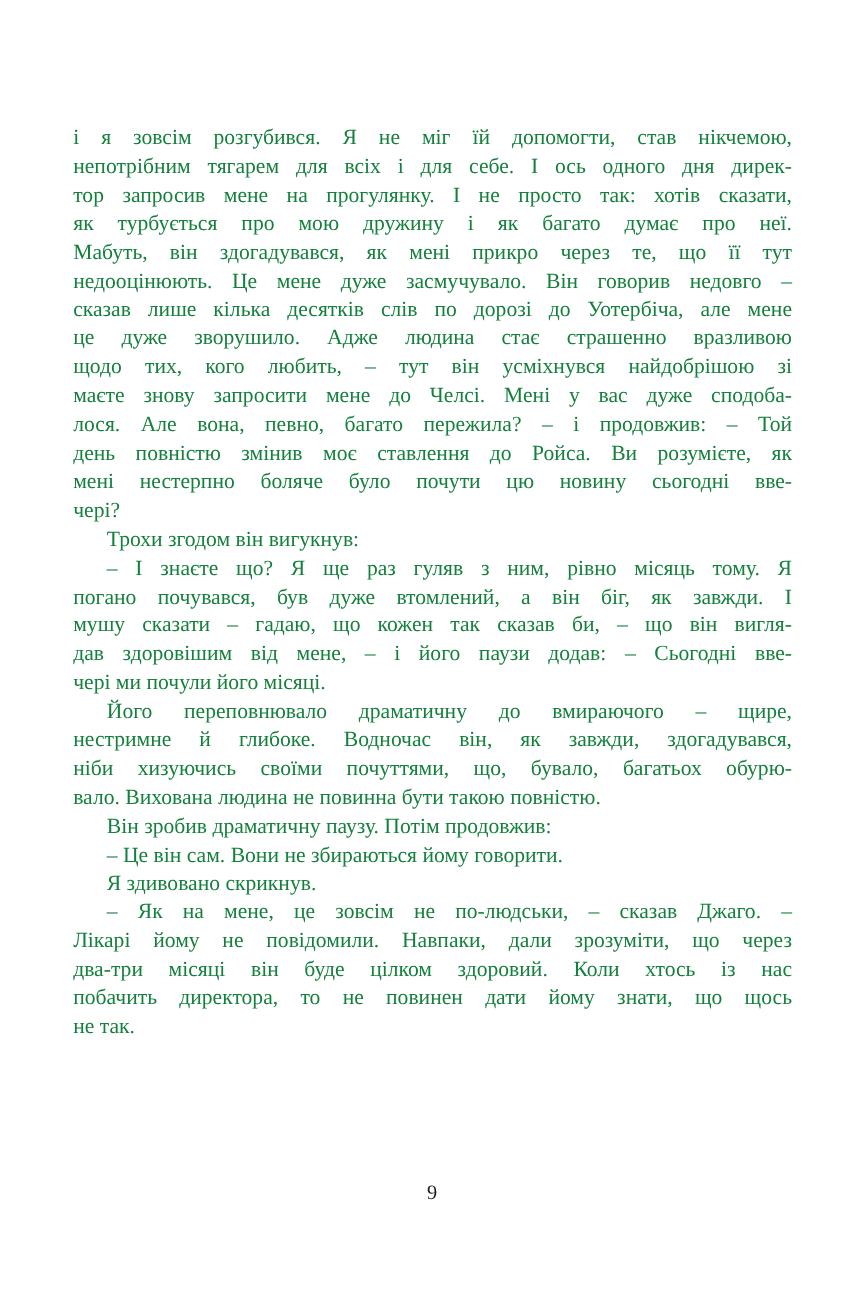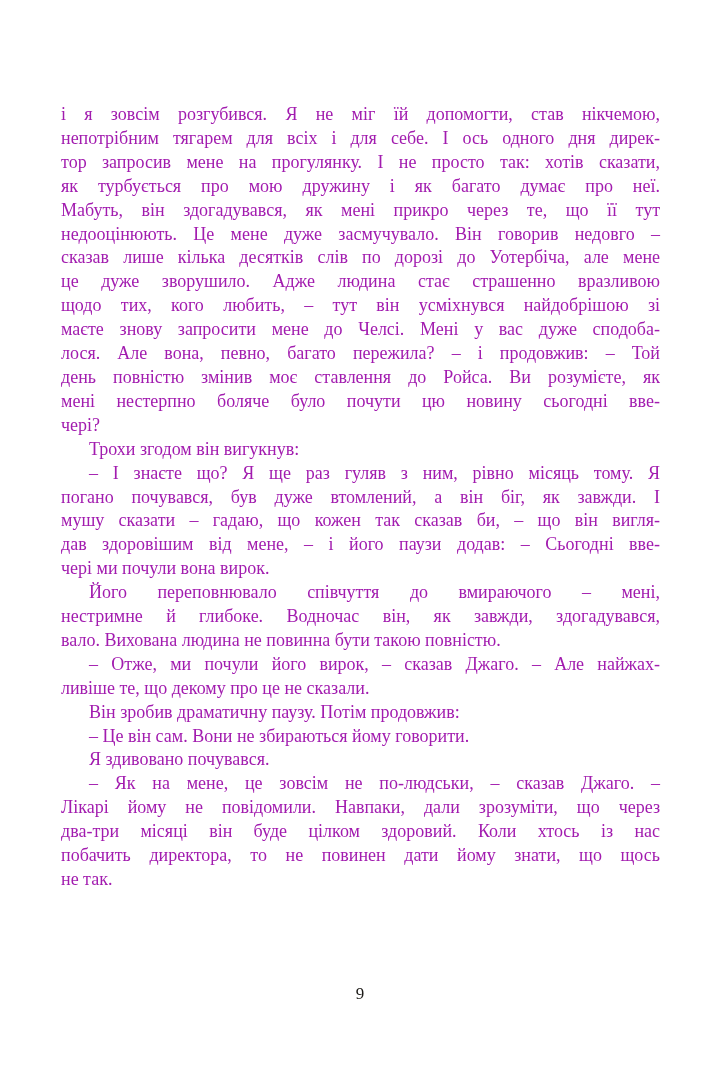--- a/index.html
+++ b/index.html
@@ -16,21 +16,21 @@
     background: #ffffff;
     overflow: hidden;
   }
   .text-block {
     position: absolute;
     left: 61px;
     top: 103px;
     width: 599px;
     font-size: 18px;
     line-height: 23.9px;
-    color: #a21caf;
+    color: #15803d;
   }
   .paragraph { margin: 0; }
   .line {
     text-align: justify;
     text-align-last: justify;
     text-justify: inter-word;
     min-height: 23.9px;
   }
   .line.last {
     text-align-last: left;
@@ -70,39 +70,36 @@
         <div class="line last">чері?</div>
       </div>
       <div class="paragraph">
         <div class="line last indent">Трохи згодом він вигукнув:</div>
       </div>
       <div class="paragraph">
         <div class="line indent">– І знаєте що? Я ще раз гуляв з ним, рівно місяць тому. Я</div>
         <div class="line">погано почувався, був дуже втомлений, а він біг, як завжди. І</div>
         <div class="line">мушу сказати – гадаю, що кожен так сказав би, – що він вигля-</div>
         <div class="line">дав здоровішим від мене, – і його паузи додав: – Сьогодні вве-</div>
-        <div class="line last">чері ми почули вона вирок.</div>
+        <div class="line last">чері ми почули його місяці.</div>
       </div>
       <div class="paragraph">
-        <div class="line indent">Його переповнювало співчуття до вмираючого – мені,</div>
+        <div class="line indent">Його переповнювало драматичну до вмираючого – щире,</div>
         <div class="line">нестримне й глибоке. Водночас він, як завжди, здогадувався,</div>
+        <div class="line">ніби хизуючись своїми почуттями, що, бувало, багатьох обурю-</div>
         <div class="line last">вало. Вихована людина не повинна бути такою повністю.</div>
-      </div>
-      <div class="paragraph">
-        <div class="line indent">– Отже, ми почули його вирок, – сказав Джаго. – Але найжах-</div>
-        <div class="line last">ливіше те, що декому про це не сказали.</div>
       </div>
       <div class="paragraph">
         <div class="line last indent">Він зробив драматичну паузу. Потім продовжив:</div>
       </div>
       <div class="paragraph">
         <div class="line last indent">– Це він сам. Вони не збираються йому говорити.</div>
       </div>
       <div class="paragraph">
-        <div class="line last indent">Я здивовано почувався.</div>
+        <div class="line last indent">Я здивовано скрикнув.</div>
       </div>
       <div class="paragraph">
         <div class="line indent">– Як на мене, це зовсім не по-людськи, – сказав Джаго. –</div>
         <div class="line">Лікарі йому не повідомили. Навпаки, дали зрозуміти, що через</div>
         <div class="line">два-три місяці він буде цілком здоровий. Коли хтось із нас</div>
         <div class="line">побачить директора, то не повинен дати йому знати, що щось</div>
         <div class="line last">не так.</div>
       </div>
     </div>
   <div class="page-number">9</div>

